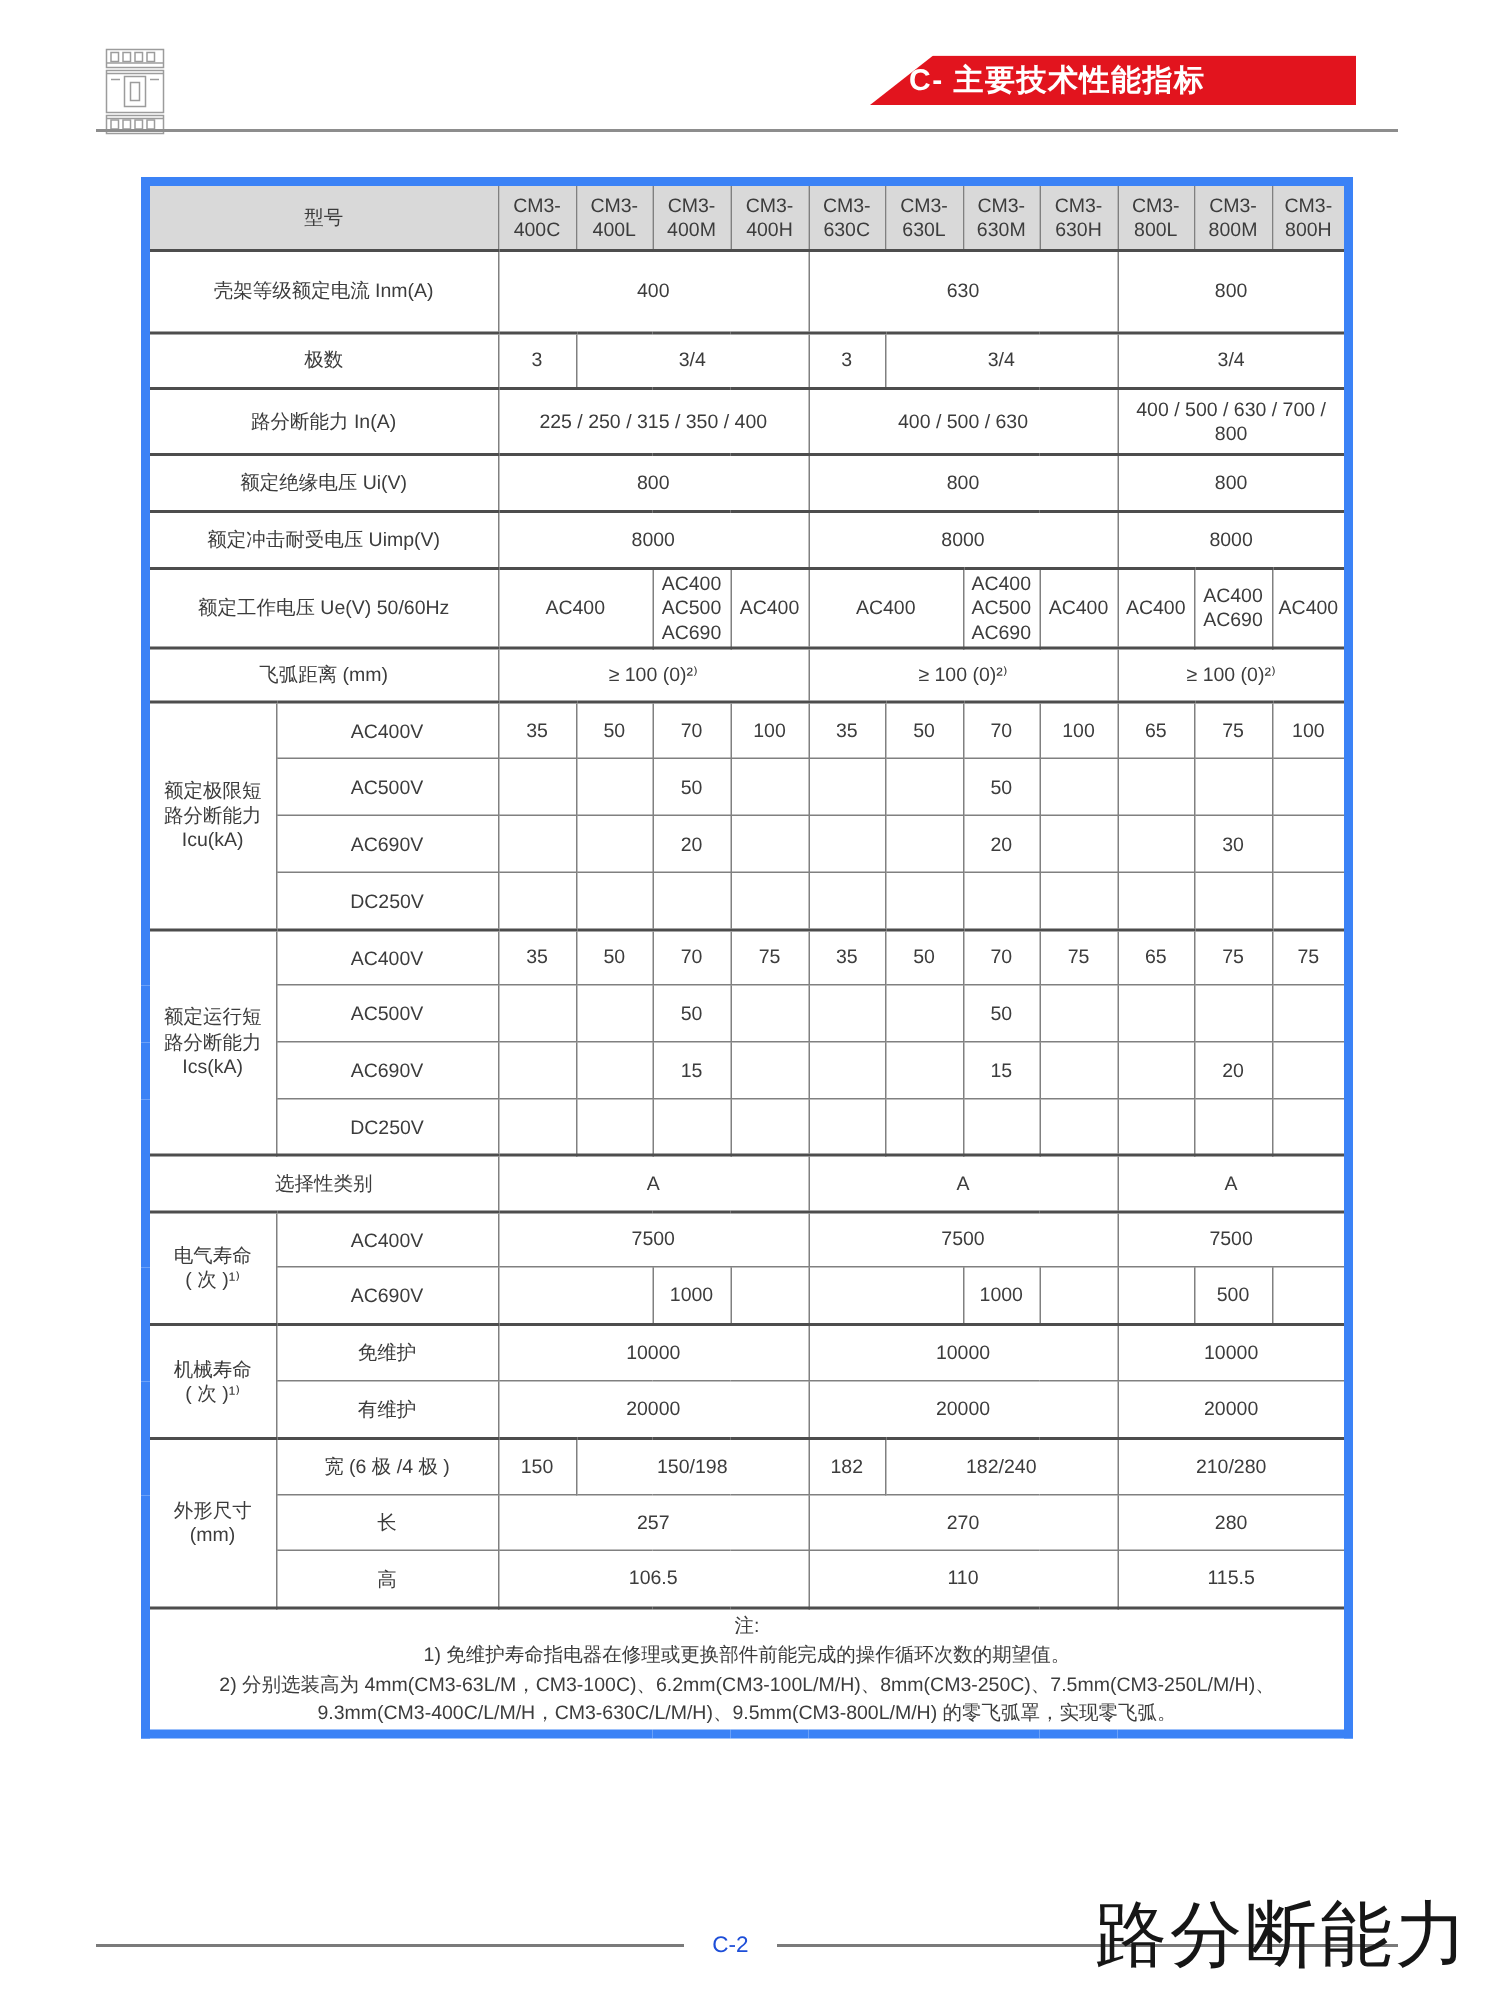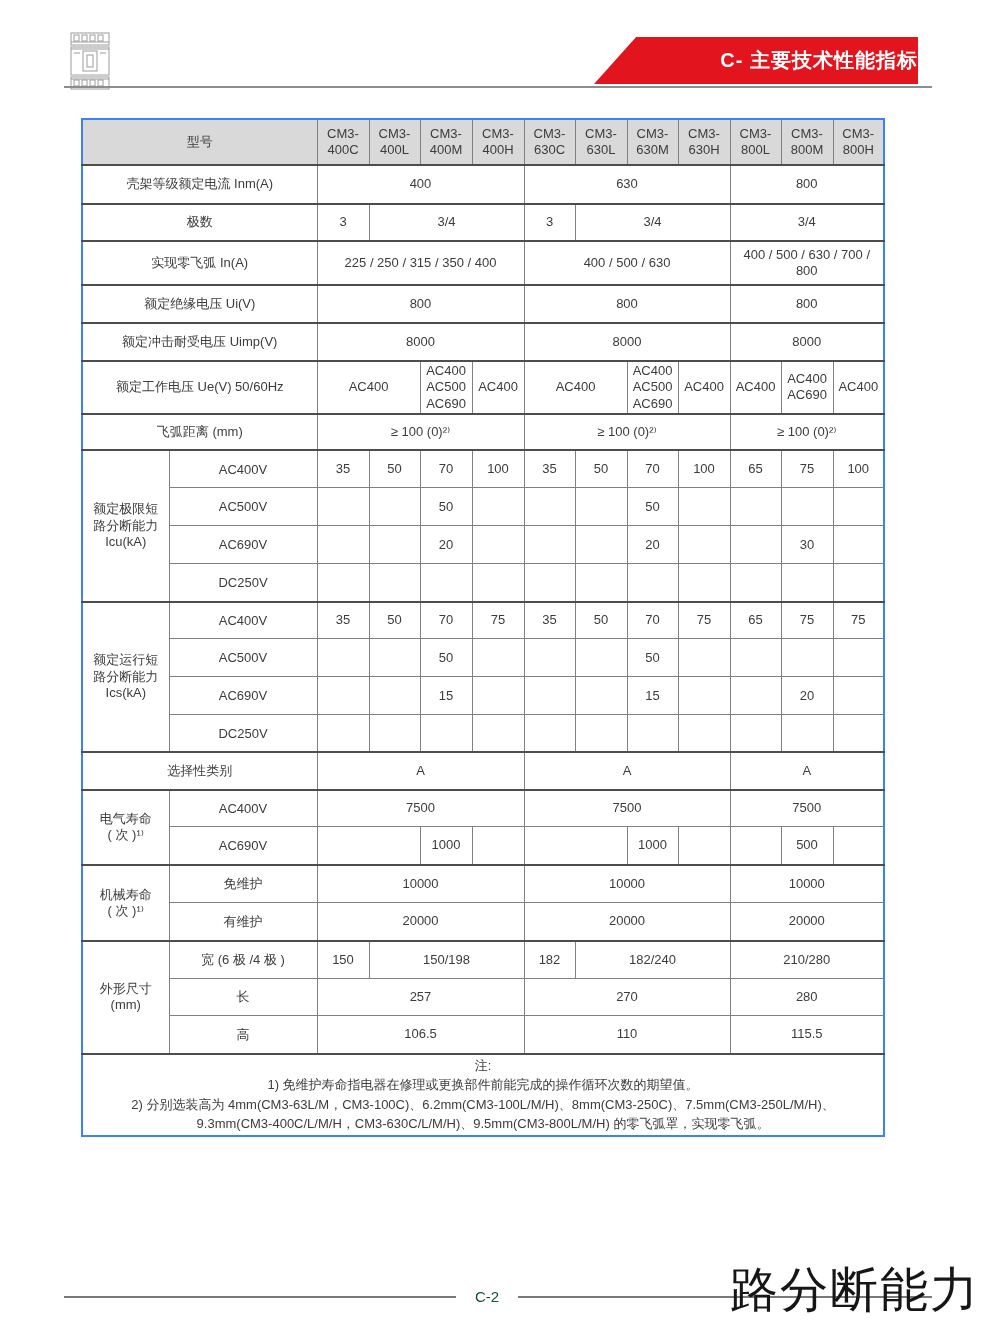--- a/index.html
+++ b/index.html
@@ -4,47 +4,47 @@
 <style>
   html,body{margin:0;padding:0;}
   body{
     width:990px;height:1344px;position:relative;background:#ffffff;
     font-family:"Liberation Sans","DejaVu Sans",sans-serif;color:#3c3c3c;
     overflow:hidden;
   }
   .logo{position:absolute;left:66px;top:32px;width:48px;height:58px;}
   .header-rule{position:absolute;left:64px;top:86px;width:868px;height:2px;background:#8d8d8d;}
   .banner{
-    position:absolute;left:594px;top:37px;width:324px;height:47px;
+    position:absolute;left:580px;top:37px;width:324px;height:33px;
     clip-path:polygon(13% 0,100% 0,100% 100%,0 100%);
-    display:flex;align-items:center;justify-content:flex-end;
+    display:flex;align-items:center;justify-content:flex-start;
   }
   .banner span{color:#ffffff;font-weight:bold;font-size:20px;letter-spacing:1px;padding-left:26px;}
   table.spec{
-    position:absolute;left:81px;top:118px;width:802px;
+    position:absolute;left:94px;top:118px;width:802px;
     border-collapse:collapse;table-layout:fixed;
-    border:2px solid #3b82f6;
+    border:6px solid #3b82f6;
   }
   table.spec th,table.spec td{
     border:1px solid #808080;text-align:center;vertical-align:middle;
     font-size:13px;font-weight:normal;padding:1px 2px;color:#3c3c3c;
     overflow:hidden;
   }
   table.spec thead th{background:#d9d9d9;}
   tr.sec th,tr.sec td{border-top:2px solid #4d4d4d;}
   td.grp,th.grp{border-left:2px solid #4d4d4d;}
   .pre{white-space:pre-line;line-height:1.25;}
   td.notes-cell{
     text-align:left;font-size:12.5px;line-height:1.5;padding:4px 9px;
     white-space:pre-line;vertical-align:top;
   }
   .fline{position:absolute;top:1296px;height:2px;background:#7a7a7a;}
   .fline.left{left:64px;width:392px;}
   .fline.right{left:518px;width:414px;}
-  .pagenum{position:absolute;top:1288px;left:460px;width:54px;text-align:center;font-size:15px;color:#14532d;}
+  .pagenum{position:absolute;top:1288px;left:460px;width:54px;text-align:center;font-size:15px;color:#1d4ed8;}
   .watermark{
     position:absolute;top:1258px;right:10px;
     font-family:"Liberation Serif","DejaVu Serif",serif;
     font-size:48px;color:#161616;letter-spacing:2px;white-space:nowrap;
   }
 </style>
 </head>
 <body>
 
 <svg class="logo" viewBox="0 0 48 58" fill="none" stroke="#9c9c9c" stroke-width="1">
@@ -111,36 +111,36 @@
 630H</th>
         <th class="pre grp">CM3-
 800L</th>
         <th class="pre">CM3-
 800M</th>
         <th class="pre">CM3-
 800H</th>
       </tr>
     </thead>
   <tbody>
-      <tr class="sec" style="height: 39px;">
+      <tr class="sec" style="height: 55px;">
         <td class="pre" colspan="2">壳架等级额定电流 Inm(A)</td>
         <td class="pre" colspan="4">400</td>
         <td class="pre grp" colspan="4">630</td>
         <td class="pre grp" colspan="3">800</td>
       </tr>
       <tr class="sec" style="height: 37px;">
         <td class="pre" colspan="2">极数</td>
         <td class="pre">3</td>
         <td class="pre" colspan="3">3/4</td>
         <td class="pre grp">3</td>
         <td class="pre" colspan="3">3/4</td>
         <td class="pre grp" colspan="3">3/4</td>
       </tr>
       <tr class="sec" style="height: 44px;">
-        <td class="pre" colspan="2">实现零飞弧 In(A)</td>
+        <td class="pre" colspan="2">路分断能力 In(A)</td>
         <td class="pre" colspan="4">225 / 250 / 315 / 350 / 400</td>
         <td class="pre grp" colspan="4">400 / 500 / 630</td>
         <td class="pre grp" colspan="3">400 / 500 / 630 / 700 / 800</td>
       </tr>
       <tr class="sec" style="height: 38px;">
         <td class="pre" colspan="2">额定绝缘电压 Ui(V)</td>
         <td class="pre" colspan="4">800</td>
         <td class="pre grp" colspan="4">800</td>
         <td class="pre grp" colspan="3">800</td>
       </tr>

